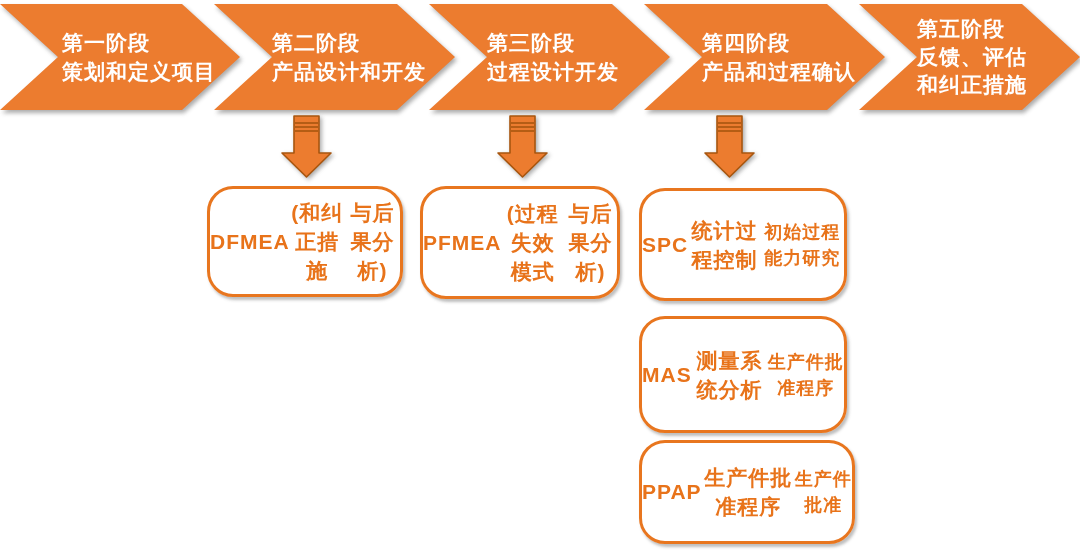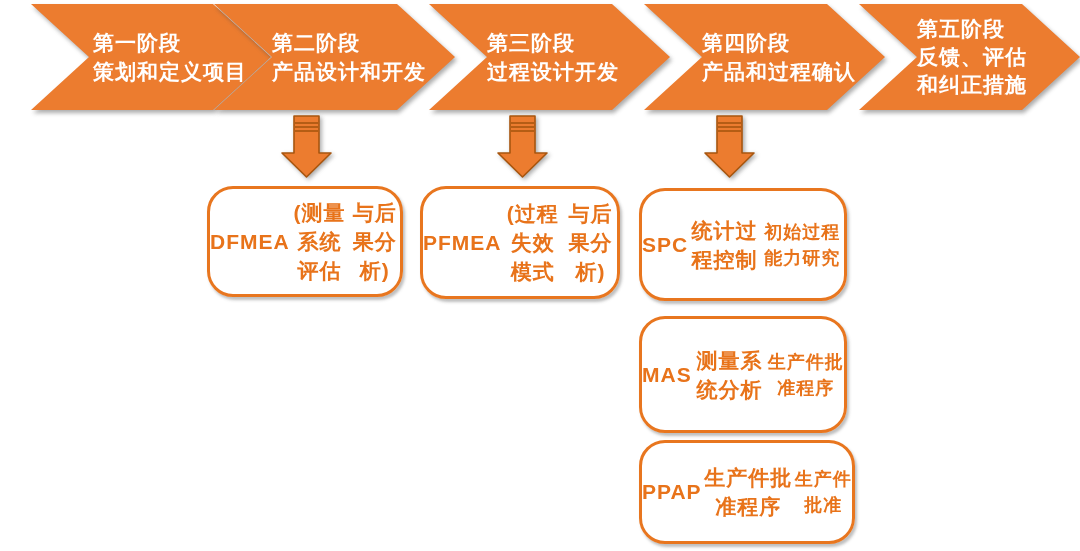--- a/index.html
+++ b/index.html
@@ -36,21 +36,21 @@
   .phase-text {
     color: #ffffff;
     font-weight: bold;
     font-size: 21px;
     line-height: 29px;
     letter-spacing: 1px;
     white-space: nowrap;
   }
   .phase-text span { display: block; }
 
-  #phase-1 { left: 0;   width: 240px; padding-left: 31px; }
+  #phase-1 { left: 0;   width: 240px; }
   #phase-1 .chevron { padding-left: 62px; }
   #phase-2 { left: 214px; width: 241px; }
   #phase-3 { left: 429px; width: 241px; }
   #phase-4 { left: 644px; width: 241px; }
   #phase-5 { left: 859px; width: 221px; }
   #phase-5 .phase-text { font-size: 21px; line-height: 28px; }
 
   
   .down-arrow {
     position: absolute;
@@ -168,21 +168,21 @@
 
   <svg class="down-arrow" id="arrow-3" viewBox="0 0 56 64">
     <path d="M16 1 H41 V38 H53 L28.5 62 L4 38 H16 Z" fill="#EC7C2F" stroke="#A8560F" stroke-width="1.6" stroke-linejoin="round"></path>
     <line x1="17" y1="8" x2="40" y2="8" stroke="#A8560F" stroke-width="1.6"></line>
     <line x1="17" y1="12" x2="40" y2="12" stroke="#A8560F" stroke-width="1.6"></line>
     <line x1="17" y1="16" x2="40" y2="16" stroke="#A8560F" stroke-width="1.6"></line>
   </svg>
 
   <div class="pbox" id="box-dfmea">
     <span class="acronym">DFMEA</span>
-    <span class="box-line box-line-1">(测量系统评估</span>
+    <span class="box-line box-line-1">(和纠正措施</span>
     <span class="box-line box-line-2">与后果分析)</span>
   </div>
 
   <div class="pbox" id="box-pfmea">
     <span class="acronym">PFMEA</span>
     <span class="box-line box-line-1">(过程失效模式</span>
     <span class="box-line box-line-2">与后果分析)</span>
   </div>
 
   <div class="pbox small-last" id="box-spc">

